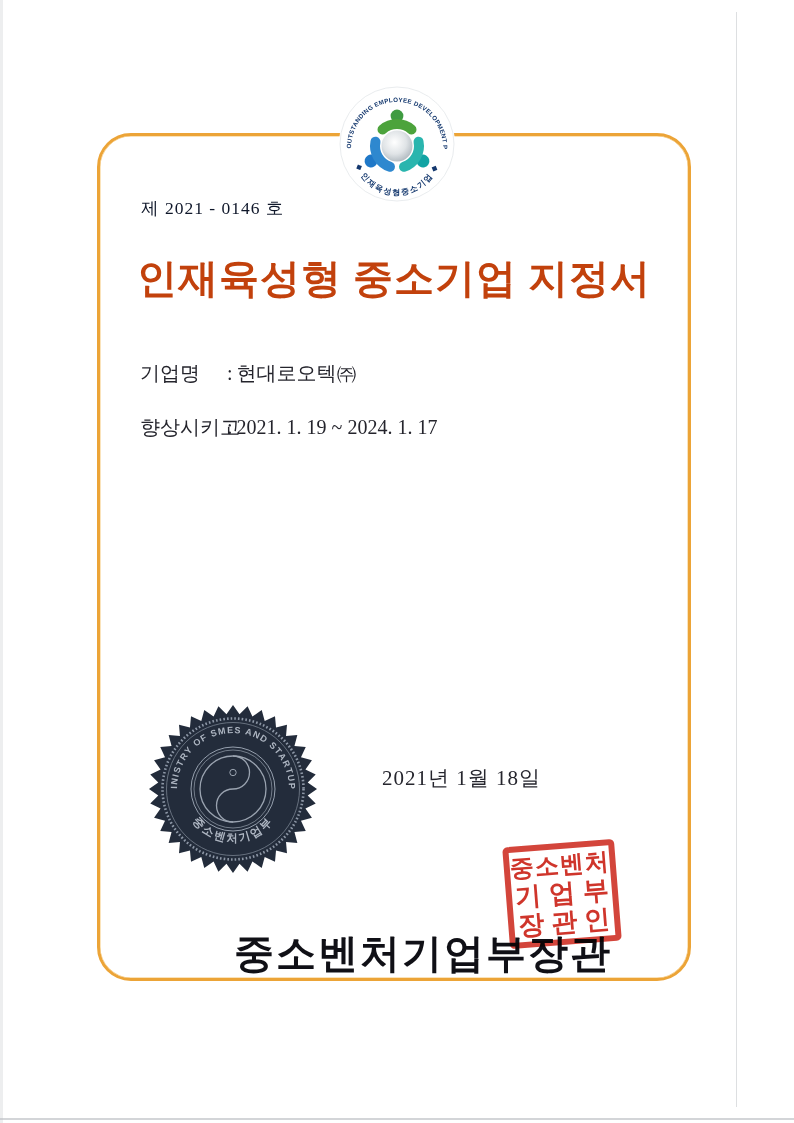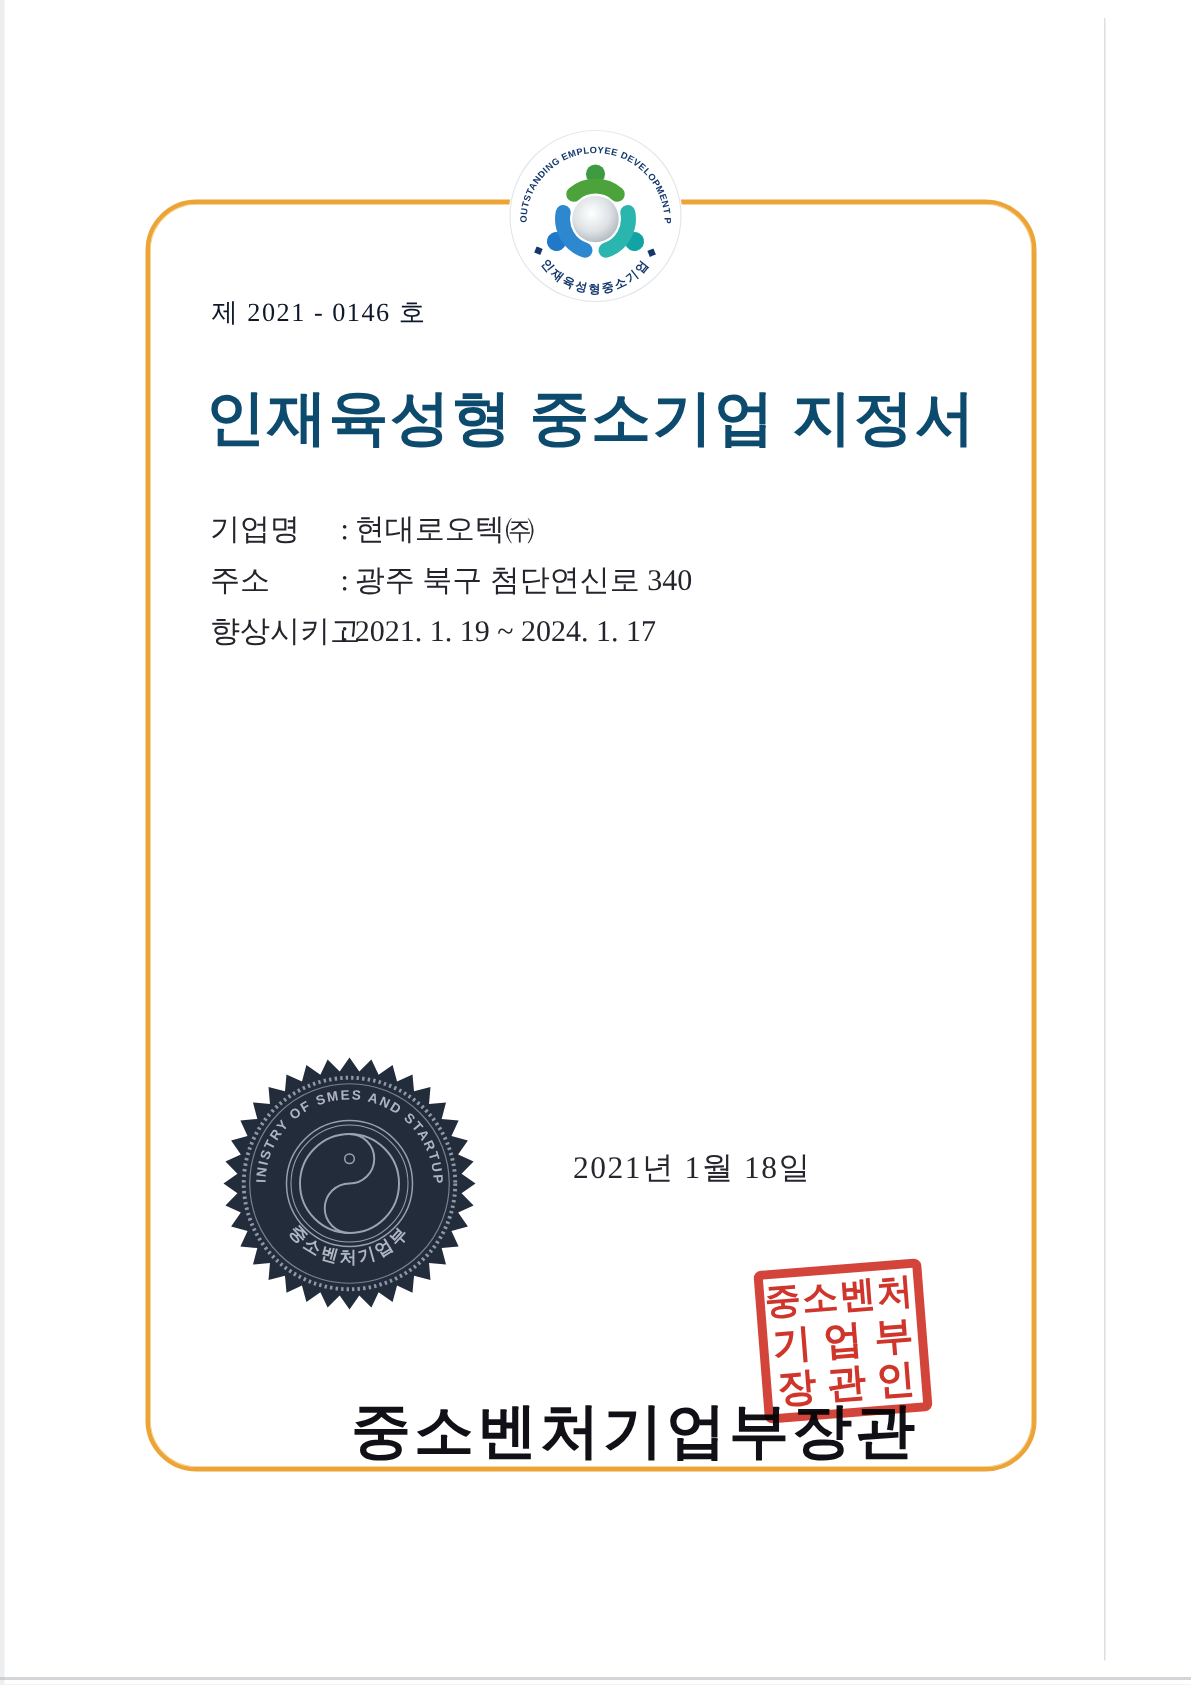--- a/index.html
+++ b/index.html
@@ -16,25 +16,25 @@
   .emblem-wrap{
     position:absolute;left:339px;top:86px;width:116px;height:116px;
     background:#fff;border-radius:50%;
   }
   .cert-number{
     position:absolute;left:141px;top:196px;
     font-size:17.5px;letter-spacing:1px;color:#0f172a;
   }
   .cert-title{
     position:absolute;left:97px;top:251px;width:594px;margin:0;
-    text-align:center;font-size:40px;font-weight:bold;color:#0c4a6e;
+    text-align:center;font-size:40px;font-weight:bold;color:#c2410c;
     letter-spacing:1px;white-space:nowrap;
   }
   .fields{position:absolute;left:140px;top:336px;width:525px;font-size:20px;color:#24242c;}
-  .field-row{height:34px;line-height:34px;white-space:nowrap;}
+  .field-row{height:34px;line-height:34px;white-space:nowrap;margin-top:20px;}
   .field-label{display:inline-block;width:86px;text-align:justify;text-align-last:justify;}
   .field-colon{display:inline-block;margin:0 4px 0 1px;}
   .body-text{
     position:absolute;left:130px;top:490px;width:528px;
     font-size:22px;color:#22222a;
   }
   .body-line{line-height:40px;text-align:justify;text-align-last:justify;white-space:nowrap;}
   .body-line.first{padding-left:42px;}
   .body-line.last{text-align-last:left;}
   .issue-date{
@@ -118,23 +118,20 @@
 
   <div class="cert-number">제 2021 - 0146 호</div>
 
   <h1 class="cert-title">인재육성형 중소기업 지정서</h1>
 
   <div class="fields">
     <div class="field-row">
       <span class="field-label">기업명</span><span class="field-colon">:</span><span>현대로오텍㈜</span>
     </div>
     <div class="field-row">
-      <span class="field-label">주소</span><span class="field-colon">:</span><span>광주 북구 첨단연신로 340</span>
-    </div>
-    <div class="field-row">
       <span class="field-label">향상시키고</span><span class="field-colon">:</span><span>2021. 1. 19 ~ 2024. 1. 17</span>
     </div>
   </div>
 
 
   <div class="issue-date">2021년 1월 18일</div>
 
   <svg class="embossed-seal" viewBox="0 0 172 172">
     <defs>
       <path id="sealTopArc" d="M 30,86 A 56,56 0 1 1 142,86"></path>

